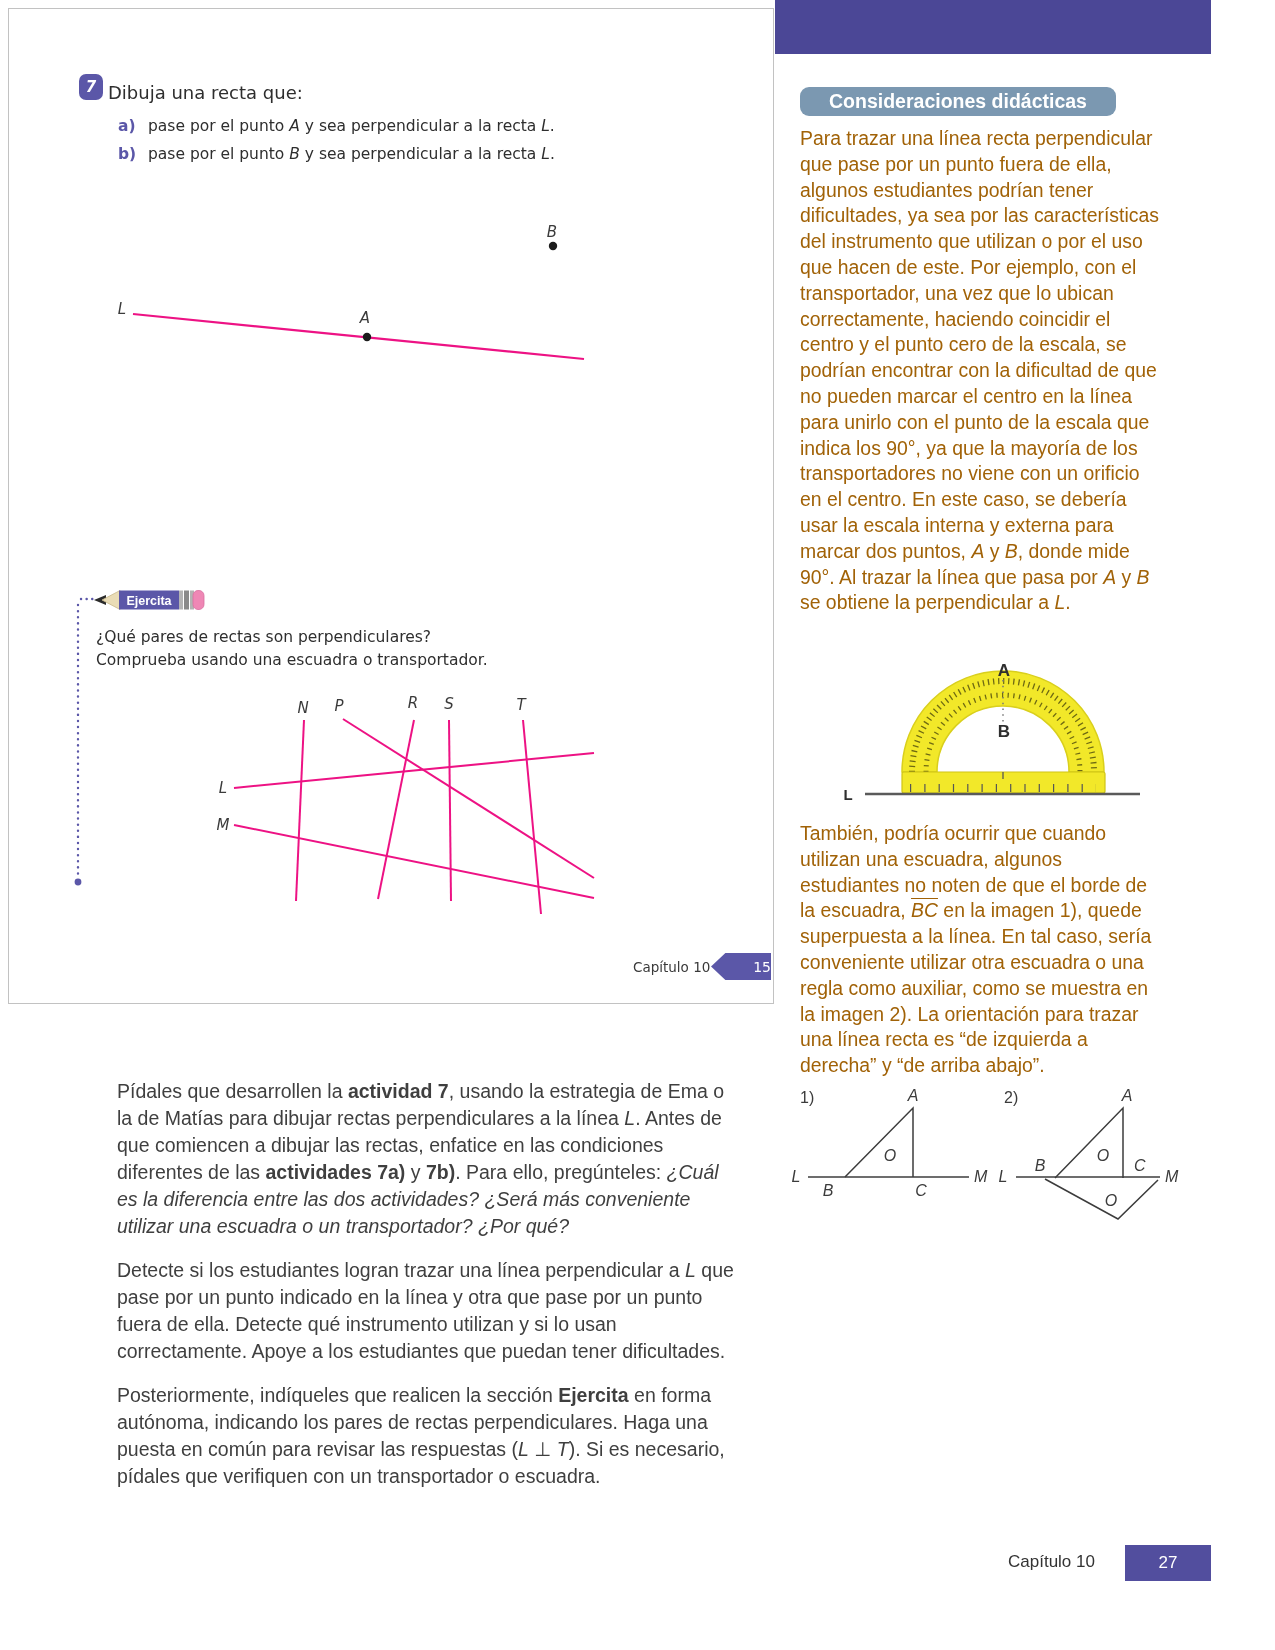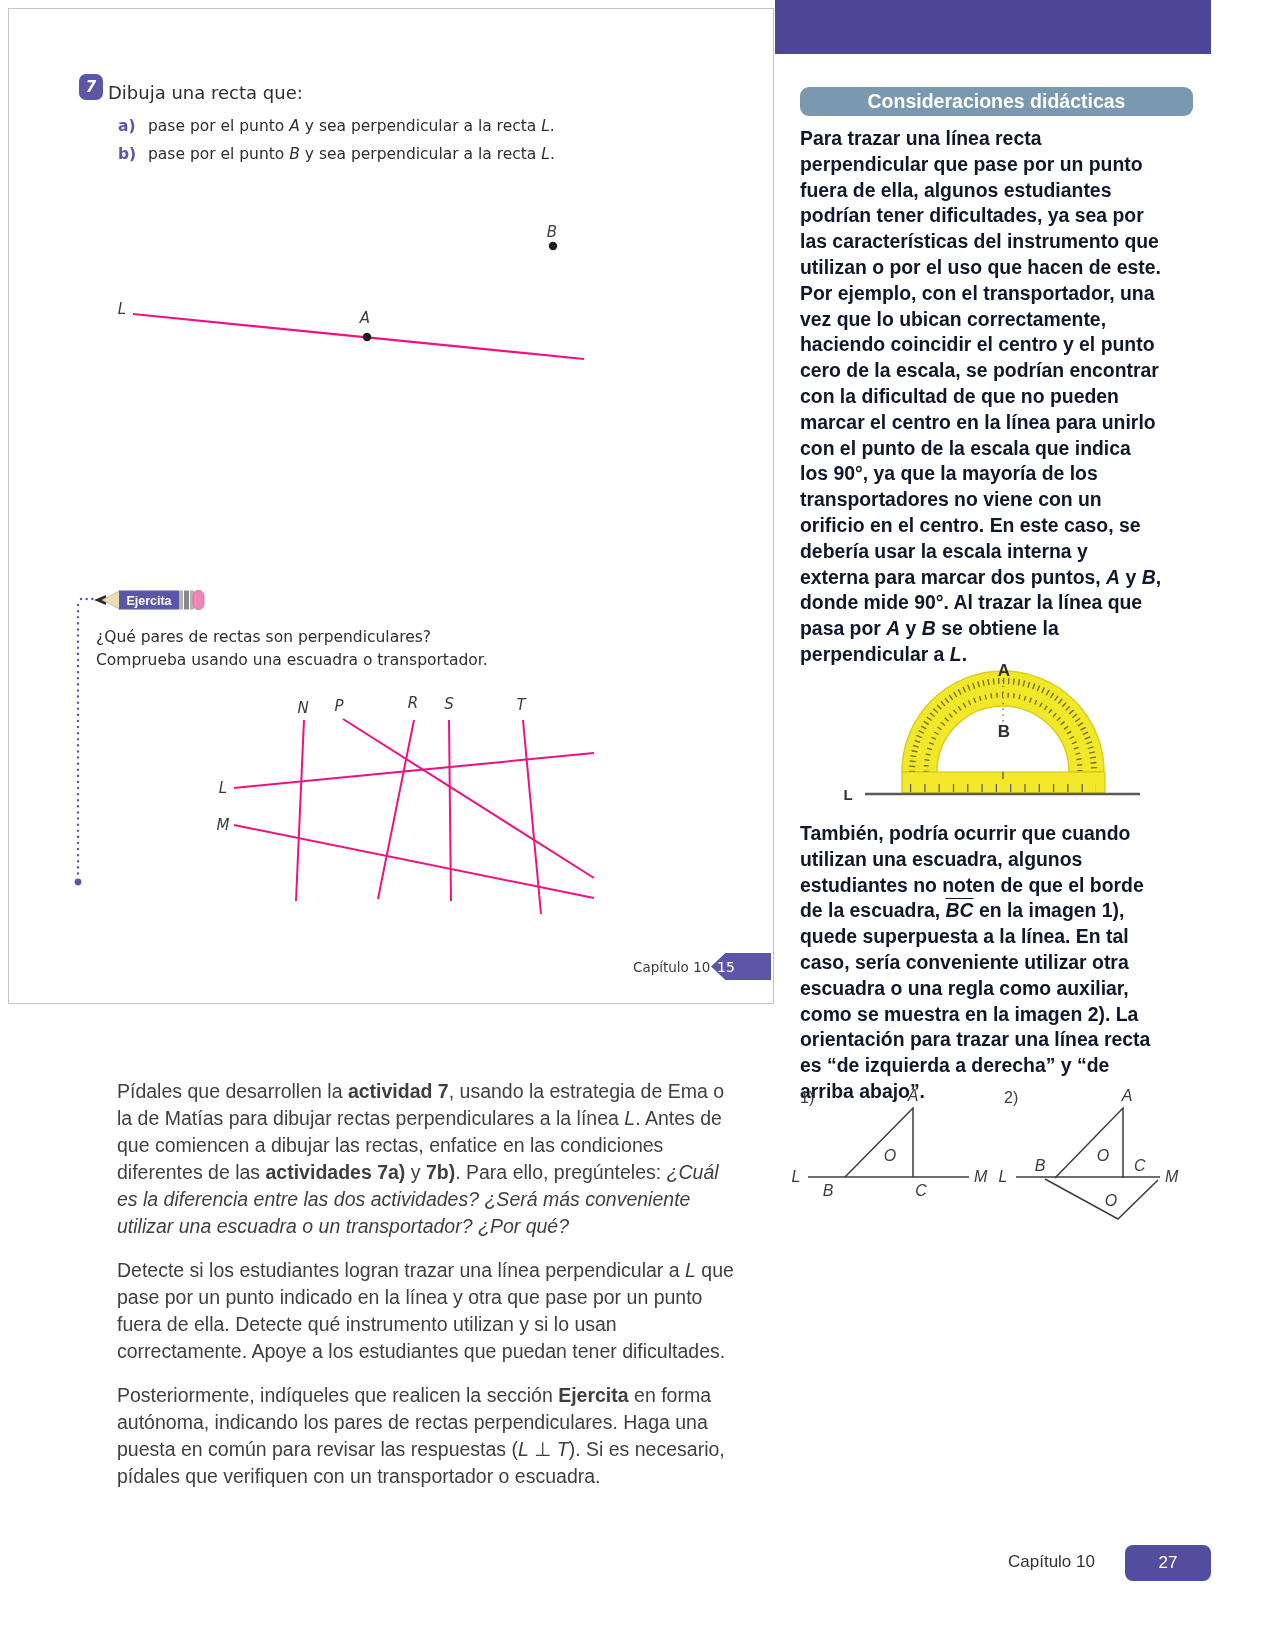--- a/index.html
+++ b/index.html
@@ -15,40 +15,40 @@
             color:#fff;font-weight:bold;font-style:italic;font-size:15px;display:flex;
             align-items:center;justify-content:center;}
   .actintro{left:99px;top:73px;font-size:18px;}
   .actitems{left:109px;top:108px;font-size:15.5px;}
   .actrow{height:28px;display:flex;align-items:flex-start;}
   .itemlabel{color:#5b57a8;font-weight:bold;width:30px;flex:0 0 30px;}
   .ejtext{left:87px;top:617px;font-size:15.5px;line-height:23px;}
   .stufooter-txt{left:624px;top:950px;font-size:13.5px;color:#3a3a3a;font-family:"DejaVu Sans",sans-serif;}
   .badge15{left:702px;top:944px;width:60px;height:27px;background:#5b57a8;color:#fff;
            clip-path:polygon(0 50%,24% 0,100% 0,100% 100%,24% 100%);display:flex;align-items:center;
-           justify-content:flex-start;font-size:14px;padding-left:6px;box-sizing:border-box;}
+           justify-content:flex-end;font-size:14px;padding-left:6px;box-sizing:border-box;}
   svg{display:block;}
   .figsvg{pointer-events:none;}
   .lab{font-family:"DejaVu Sans",sans-serif;font-style:italic;font-size:15px;fill:#3b3b3b;}
   .lab2{font-family:"Liberation Sans",sans-serif;font-style:italic;font-size:16px;fill:#3b3b3b;}
   .plain{font-style:normal;}
   
-  .rheader{left:800px;top:87px;width:393px;height:29px;background:#7b98b1;border-radius:9px;
+  .rheader{left:800px;top:87px;width:316px;height:29px;background:#7b98b1;border-radius:9px;
            color:#fff;font-weight:bold;font-size:19.5px;display:flex;align-items:center;justify-content:center;}
-  .rpar{width:362px;font-size:19.4px;line-height:25.8px;color:#0f172a;font-weight:bold;}
+  .rpar{width:362px;font-size:19.4px;line-height:25.8px;color:#a16207;}
   .rp1{left:800px;top:126px;}
   .rp2{left:800px;top:821px;}
   
   .gbar{left:116px;top:1036px;width:654px;height:30px;background:#7b98b1;border-radius:9px;
         color:#fff;font-weight:bold;font-size:20px;display:flex;align-items:center;justify-content:center;}
   .gpars{left:105px;top:1078px;width:634px;font-size:19.5px;line-height:27px;color:#3f3f3f;}
   .gpars p{margin:0 0 17px 12px;}
   
   .pfoot-txt{left:1008px;top:1552px;font-size:17px;color:#333;}
-  .badge27{left:1125px;top:1545px;width:86px;height:36px;background:#524e9e;border-radius:8px;
+  .badge27{left:1125px;top:1545px;width:86px;height:36px;background:#524e9e;border-radius:0;
            color:#fff;font-size:17px;display:flex;align-items:center;justify-content:center;}
   .ov{text-decoration:overline;}
 </style>
 </head>
 <body>
 
 <div class="canvas">
 
   <div class="abs topbar"></div>
 

